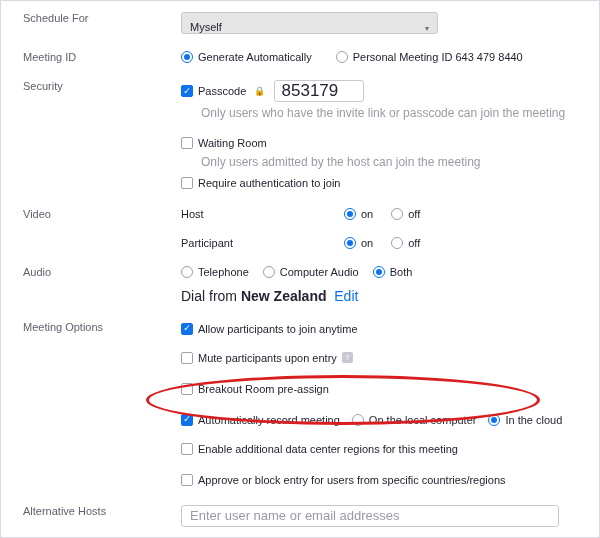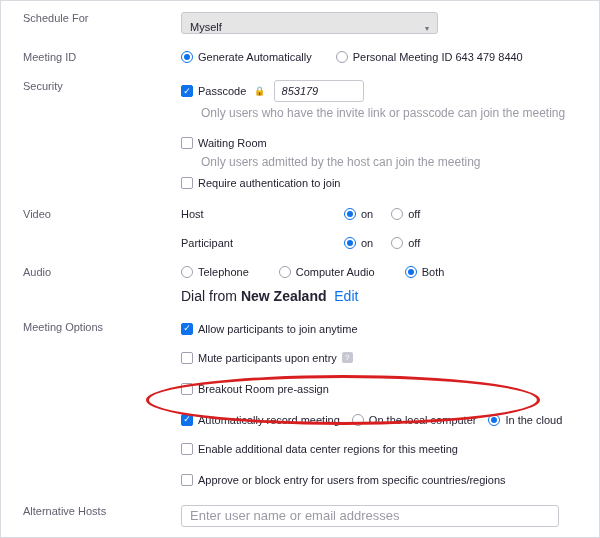--- a/index.html
+++ b/index.html
@@ -17,21 +17,21 @@
   .radio-dot{width:6px;height:6px;background:#0e72ed;border-radius:50%;display:none;}
   .radio.on .radio-ind{border-color:#0e72ed;}
   .radio.on .radio-dot{display:block;}
   .check-ind{width:12px;height:12px;border:1px solid #a0a0b0;border-radius:2px;box-sizing:border-box;display:inline-flex;align-items:center;justify-content:center;background:#fff;}
   .check.on .check-ind{background:#0e72ed;border-color:#0e72ed;}
   .check.on .check-ind::after{content:"✓";color:#fff;font-size:9px;line-height:1;}
   .lockchk .check-ind{background:#f1f1f4;}
   .lockchk.on .check-ind{background:#0e72ed;border-color:#0e72ed;}
   .lockchk.on .check-ind::after{content:"✓";color:#fff;font-size:9px;}
   .lock-ico{font-size:9px;color:#8a8a95;}
-  .passcode-input{width:74px;height:20px;border:1px solid #c8c8d0;border-radius:3px;padding:0 7px;font-size:11px;font-family:inherit;color:#232333;font-style:italic;}
+  .passcode-input{width:74px;height:20px;border:1px solid #c8c8d0;border-radius:3px;padding:0 7px;font-size:17px;font-family:inherit;color:#232333;}
   .hint{font-size:12px;color:#9a9aa6;margin-top:4px;}
   .line{display:flex;align-items:center;gap:18px;}
   .sub-lbl{width:145px;font-size:11px;color:#232333;}
   .dial{font-size:14px;color:#232333;}
   .link{color:#0e72ed;cursor:pointer;}
   .info-ico{width:11px;height:11px;background:#c7c7d1;border-radius:2px;display:inline-flex;align-items:center;justify-content:center;font-size:8px;color:#fff;}
   .input-wide{width:360px;height:20px;border:1px solid #c8c8d0;border-radius:3px;padding:0 8px;font-size:13px;font-family:inherit;color:#232333;}
   .input-wide::placeholder{color:#9a9aa6;}
   .btn-row{display:flex;gap:12px;margin-top:16px;}
   .btn{height:30px;padding:0 22px;border-radius:8px;font-size:13px;font-weight:600;display:flex;align-items:center;justify-content:center;cursor:pointer;}
@@ -137,21 +137,21 @@
           </label>
       </div>
     </div>
   </div>
 
   <div class="gap-m"></div>
 
   <div class="row">
     <div class="label-col">Audio</div>
     <div class="ctrl-col">
-      <div class="line" style="gap:30px;">
+      <div class="line" style="gap:14px;">
         <label class="radio">
             <span class="radio-ind"></span>
             <span>Telephone</span>
           </label>
         <label class="radio">
             <span class="radio-ind"></span>
             <span>Computer Audio</span>
           </label>
         <label class="radio on">
             <span class="radio-ind">

